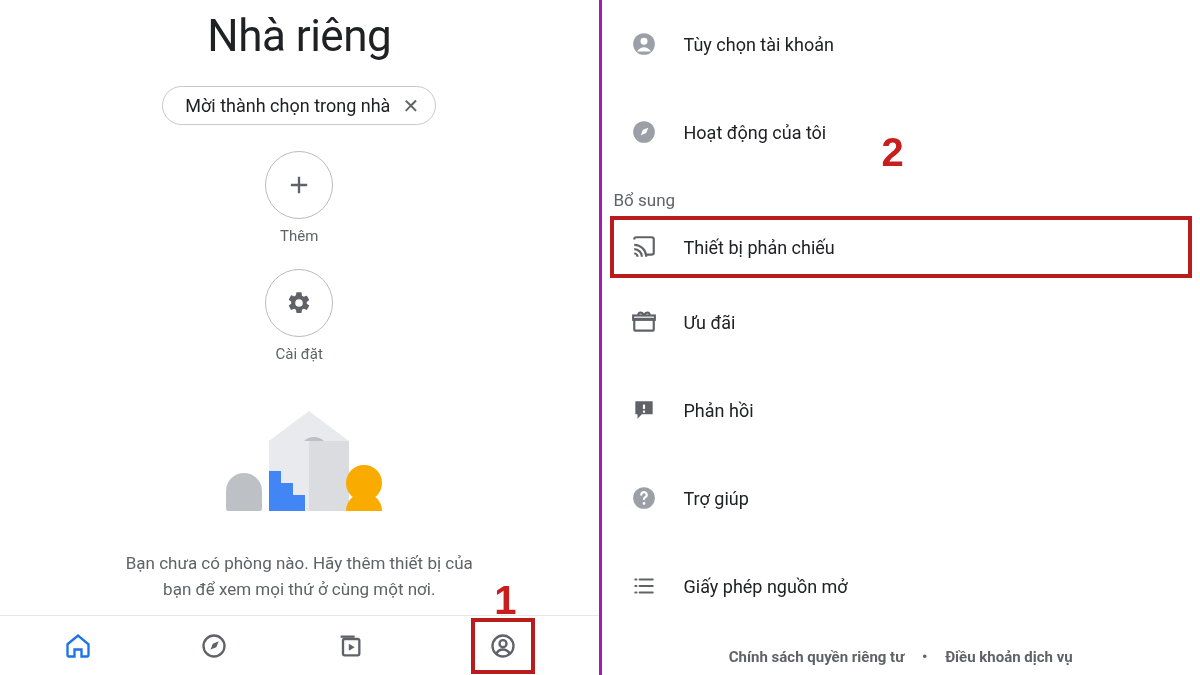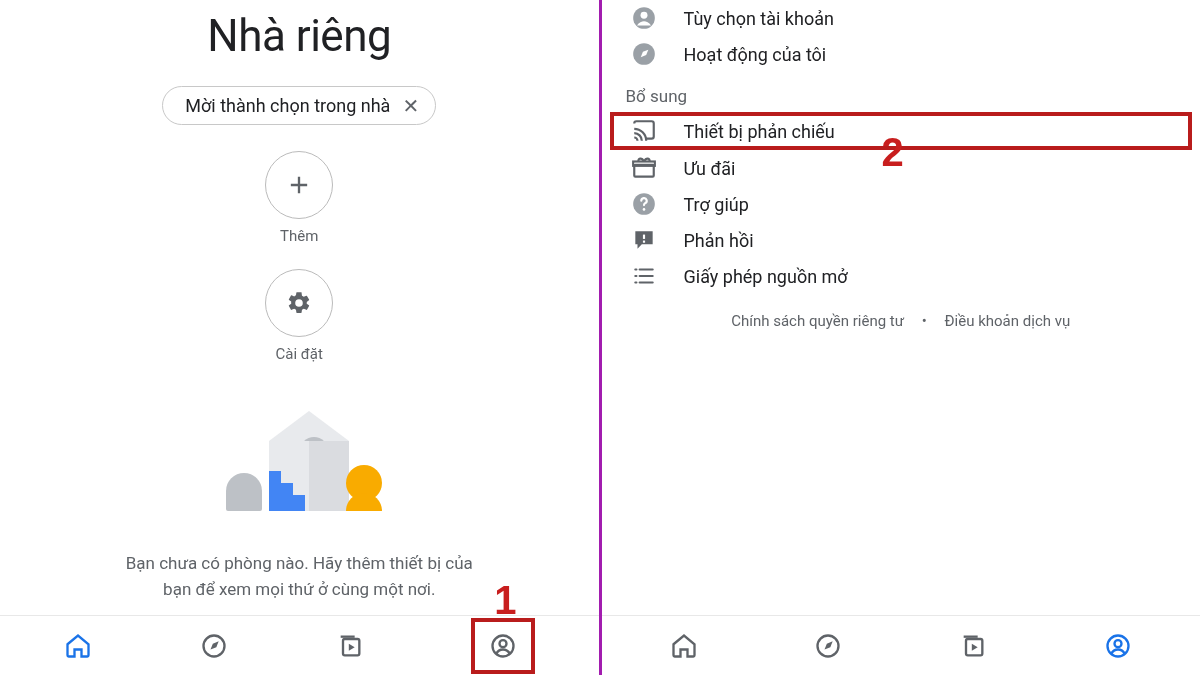--- a/index.html
+++ b/index.html
@@ -96,49 +96,50 @@
 
   
   .right-content {
     flex: 1;
     padding: 0;
   }
   .menu-item {
     display: flex;
     align-items: center;
     gap: 26px;
-    padding: 4px 28px;
+    padding: 30px 28px;
     font-size: 18px;
     color: #202124;
     cursor: pointer;
   }
   .menu-item.highlight {
     border: 4px solid #b91c1c;
     margin: 0 8px;
-    padding: 1px 16px;
+    padding: 13px 16px;
   }
   .menu-icon {
     width: 28px;
     height: 28px;
     display: flex;
     align-items: center;
     justify-content: center;
     color: #5f6368;
     flex-shrink: 0;
   }
   .section-label {
-    padding: 14px 24px 6px;
+    padding: 14px 12px 6px;
     font-size: 17px;
     color: #5f6368;
   }
   .footer-links {
     text-align: center;
     padding: 18px 0 10px;
     font-size: 15px;
     color: #5f6368;
+    font-weight: bold;
   }
   .footer-links span { cursor: pointer; }
   .dot { margin: 0 14px; }
 
   
   .bottom-nav {
     height: 60px;
     border-top: 1px solid #e8e8e8;
     display: flex;
     align-items: center;
@@ -297,37 +298,37 @@
               <path d="M12 6c-2-4-6-3-5 0M12 6c2-4 6-3 5 0" fill="none" stroke="#5f6368" stroke-width="2"></path>
             </svg>
         </span>
         <span>Ưu đãi</span>
       </div>
 
 
       <div class="menu-item">
         <span class="menu-icon">
           <svg width="26" height="26" viewBox="0 0 24 24">
+              <path d="M4 4h16v12H10l-4 4v-4H4z" fill="#5f6368"></path>
+              <rect x="11" y="7" width="2" height="4" fill="#fff"></rect>
+              <rect x="11" y="12.5" width="2" height="2" fill="#fff"></rect>
+            </svg>
+        </span>
+        <span>Phản hồi</span>
+      </div>
+
+      <div class="menu-item">
+        <span class="menu-icon">
+          <svg width="26" height="26" viewBox="0 0 24 24">
               <circle cx="12" cy="12" r="10" fill="#9aa0a6"></circle>
               <path d="M9.5 9a2.5 2.5 0 1 1 3.5 2.3c-.8.4-1 1-1 1.7" fill="none" stroke="#fff" stroke-width="2" stroke-linecap="round"></path>
               <circle cx="12" cy="17" r="1.2" fill="#fff"></circle>
             </svg>
         </span>
         <span>Trợ giúp</span>
-      </div>
-
-      <div class="menu-item">
-        <span class="menu-icon">
-          <svg width="26" height="26" viewBox="0 0 24 24">
-              <path d="M4 4h16v12H10l-4 4v-4H4z" fill="#5f6368"></path>
-              <rect x="11" y="7" width="2" height="4" fill="#fff"></rect>
-              <rect x="11" y="12.5" width="2" height="2" fill="#fff"></rect>
-            </svg>
-        </span>
-        <span>Phản hồi</span>
       </div>
 
       <div class="menu-item">
         <span class="menu-icon">
           <svg width="26" height="26" viewBox="0 0 24 24">
               <path d="M8 6h12M8 12h12M8 18h12M4 6h1M4 12h1M4 18h1" stroke="#5f6368" stroke-width="2" stroke-linecap="round"></path>
             </svg>
         </span>
         <span>Giấy phép nguồn mở</span>
       </div>

